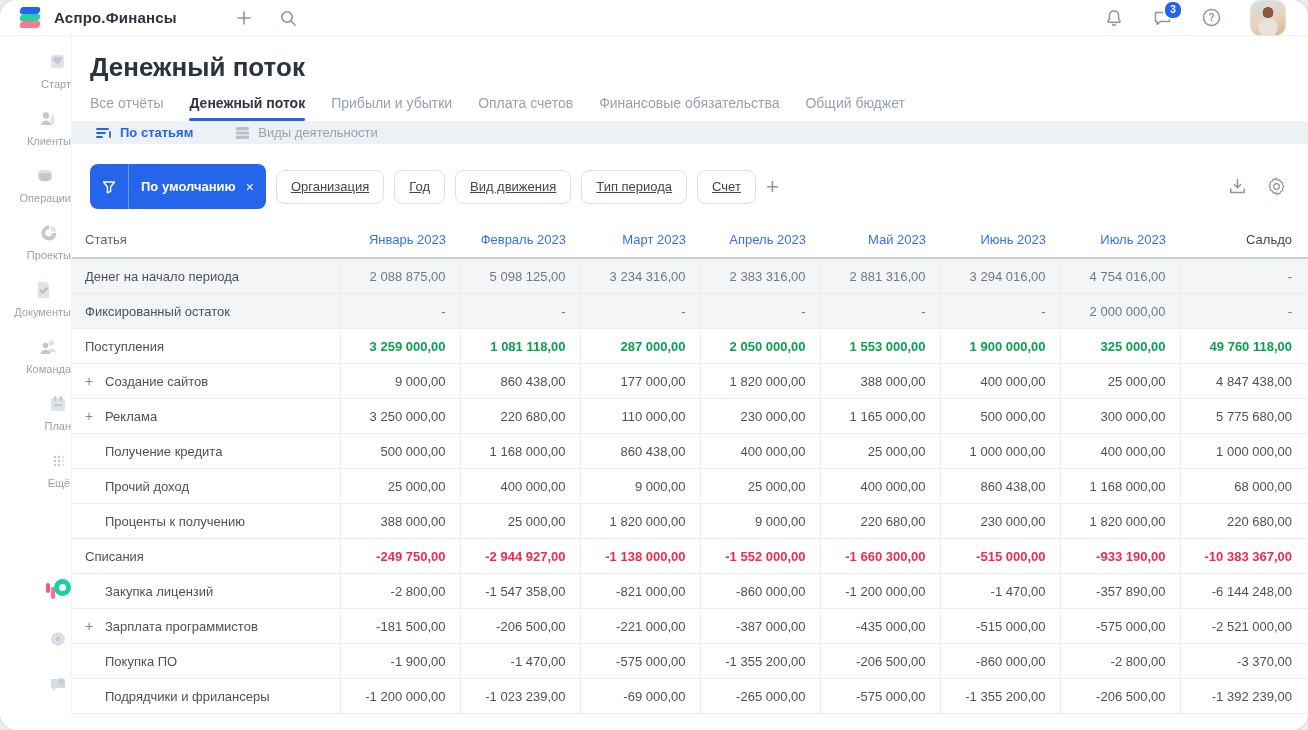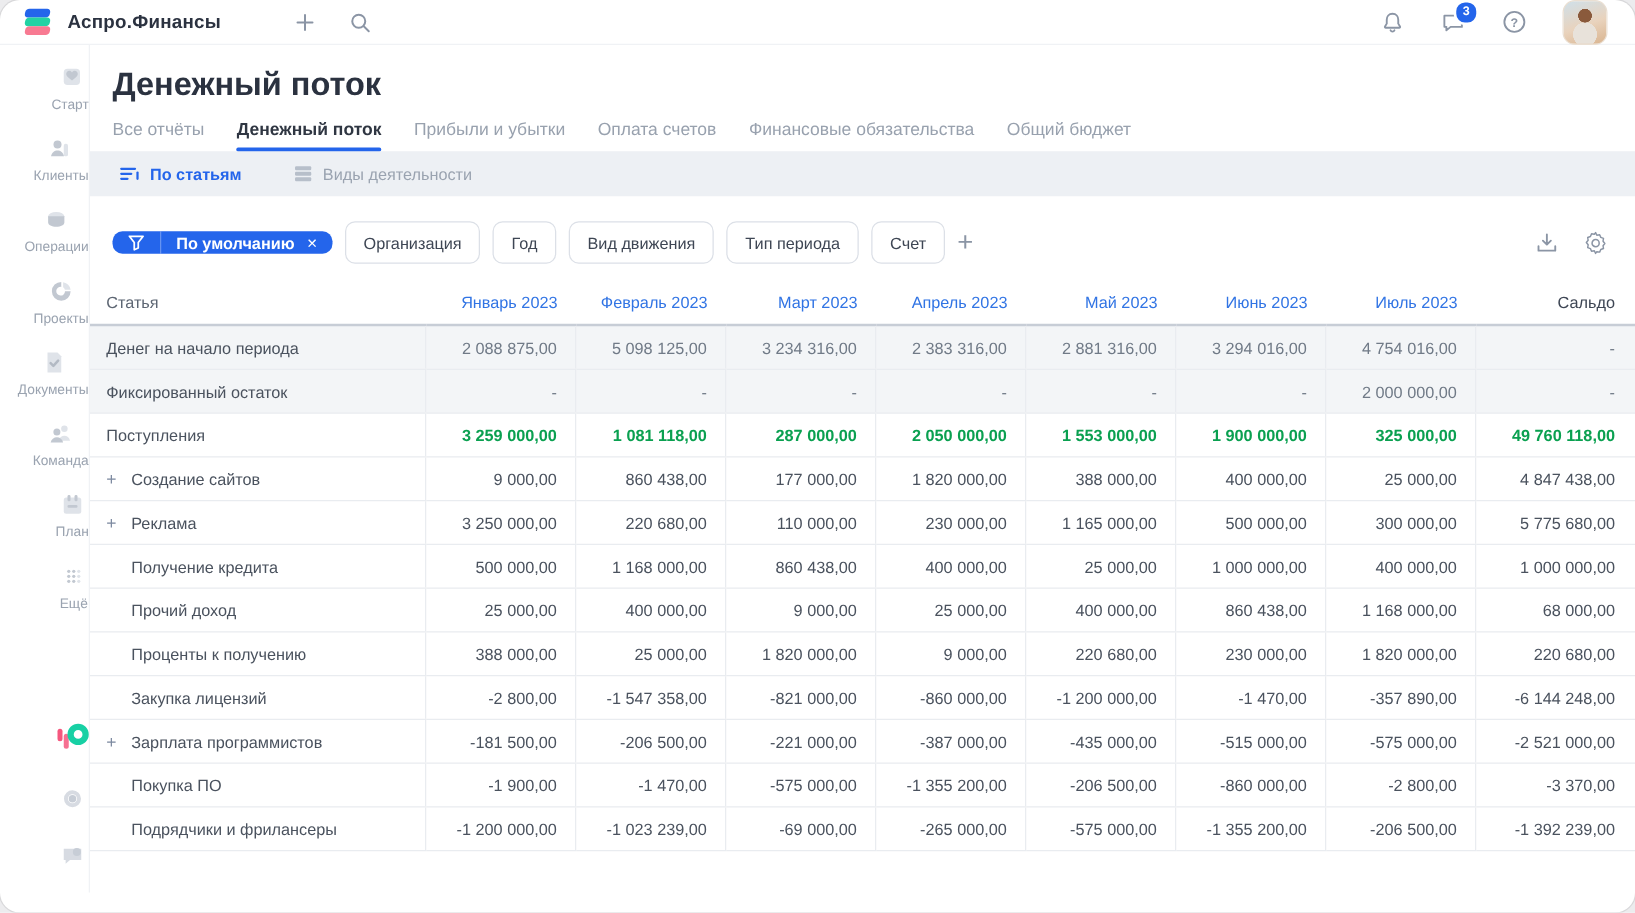--- a/index.html
+++ b/index.html
@@ -43,25 +43,25 @@
   .tabs{display:flex;gap:26px;padding:12px 18px 0 18px;}
   .tab{background:none;border:none;padding:0 0 10px 0;font-size:14px;font-family:inherit;color:#98a1ae;cursor:pointer;position:relative;}
   .tab.active{color:#2f3642;font-weight:bold;}
   .tab.active::after{content:"";position:absolute;left:0;right:0;bottom:0;height:3px;border-radius:2px;background:#2465eb;}
   
   .subtabs{background:#edf0f4;height:36px;display:flex;align-items:center;gap:30px;padding:0 18px;}
   .subtab{display:flex;align-items:center;gap:8px;background:none;border:none;font-size:13px;font-family:inherit;cursor:pointer;color:#9aa3b0;}
   .subtab.active{color:#2465eb;font-weight:bold;}
   
   .filterbar{display:flex;align-items:center;padding:20px 22px 0 18px;gap:10px;}
-  .filter-chip{display:flex;align-items:center;height:18px;background:#2465eb;border:none;border-radius:8px;color:#fff;font-size:13px;font-family:inherit;cursor:pointer;padding:0;overflow:hidden;}
+  .filter-chip{display:flex;align-items:center;height:45px;background:#2465eb;border:none;border-radius:8px;color:#fff;font-size:13px;font-family:inherit;cursor:pointer;padding:0;overflow:hidden;}
   .filter-chip .funnel{padding:0 12px;display:flex;align-items:center;border-right:1px solid rgba(255,255,255,.3);height:100%;}
   .filter-chip .lbl{padding:0 8px 0 12px;font-weight:bold;}
   .filter-chip .x{padding:0 12px 0 2px;font-size:14px;}
-  .chip{height:34px;border:1px solid #dce0e7;background:#fff;border-radius:8px;padding:0 14px;font-size:13px;font-family:inherit;color:#3e4654;cursor:pointer;}
+  .chip{height:34px;border:1px solid #dce0e7;background:#fff;border-radius:8px;padding:0 14px;font-size:13px;font-family:inherit;color:#3e4654;cursor:pointer;text-decoration:underline;}
   .add-filter{color:#8b95a5;font-size:22px;font-weight:300;line-height:1;}
   .filterbar-right{margin-left:auto;display:flex;align-items:center;gap:20px;}
   
   .report{margin-top:12px;width:100%;border-collapse:collapse;table-layout:fixed;font-size:13px;}
   .report col.c-name{width:268px;}
   .report col.c-month{width:120px;}
   .report col.c-saldo{width:128px;}
   .report th{height:34px;font-weight:normal;border-bottom:2px solid #c7cdd6;}
   .report th.h-name{text-align:left;padding-left:13px;color:#5d6673;}
   .report th.h-month{text-align:right;padding-right:14px;color:#3174e4;cursor:pointer;}
@@ -469,20 +469,35 @@
               </td>
               <td class="val">388 000,00</td>
               <td class="val">25 000,00</td>
               <td class="val">1 820 000,00</td>
               <td class="val">9 000,00</td>
               <td class="val">220 680,00</td>
               <td class="val">230 000,00</td>
               <td class="val">1 820 000,00</td>
               <td class="val last">220 680,00</td>
             </tr>
+            <tr class="expense">
+              <td class="name">
+                <span class="name-inner">
+                  <span>Списания</span>
+                </span>
+              </td>
+              <td class="val">-249 750,00</td>
+              <td class="val">-2 944 927,00</td>
+              <td class="val">-1 138 000,00</td>
+              <td class="val">-1 552 000,00</td>
+              <td class="val">-1 660 300,00</td>
+              <td class="val">-515 000,00</td>
+              <td class="val">-933 190,00</td>
+              <td class="val last">-10 383 367,00</td>
+            </tr>
             <tr class="plain">
               <td class="name">
                 <span class="name-inner lvl1">
                   <span>Закупка лицензий</span>
                 </span>
               </td>
               <td class="val">-2 800,00</td>
               <td class="val">-1 547 358,00</td>
               <td class="val">-821 000,00</td>
               <td class="val">-860 000,00</td>

